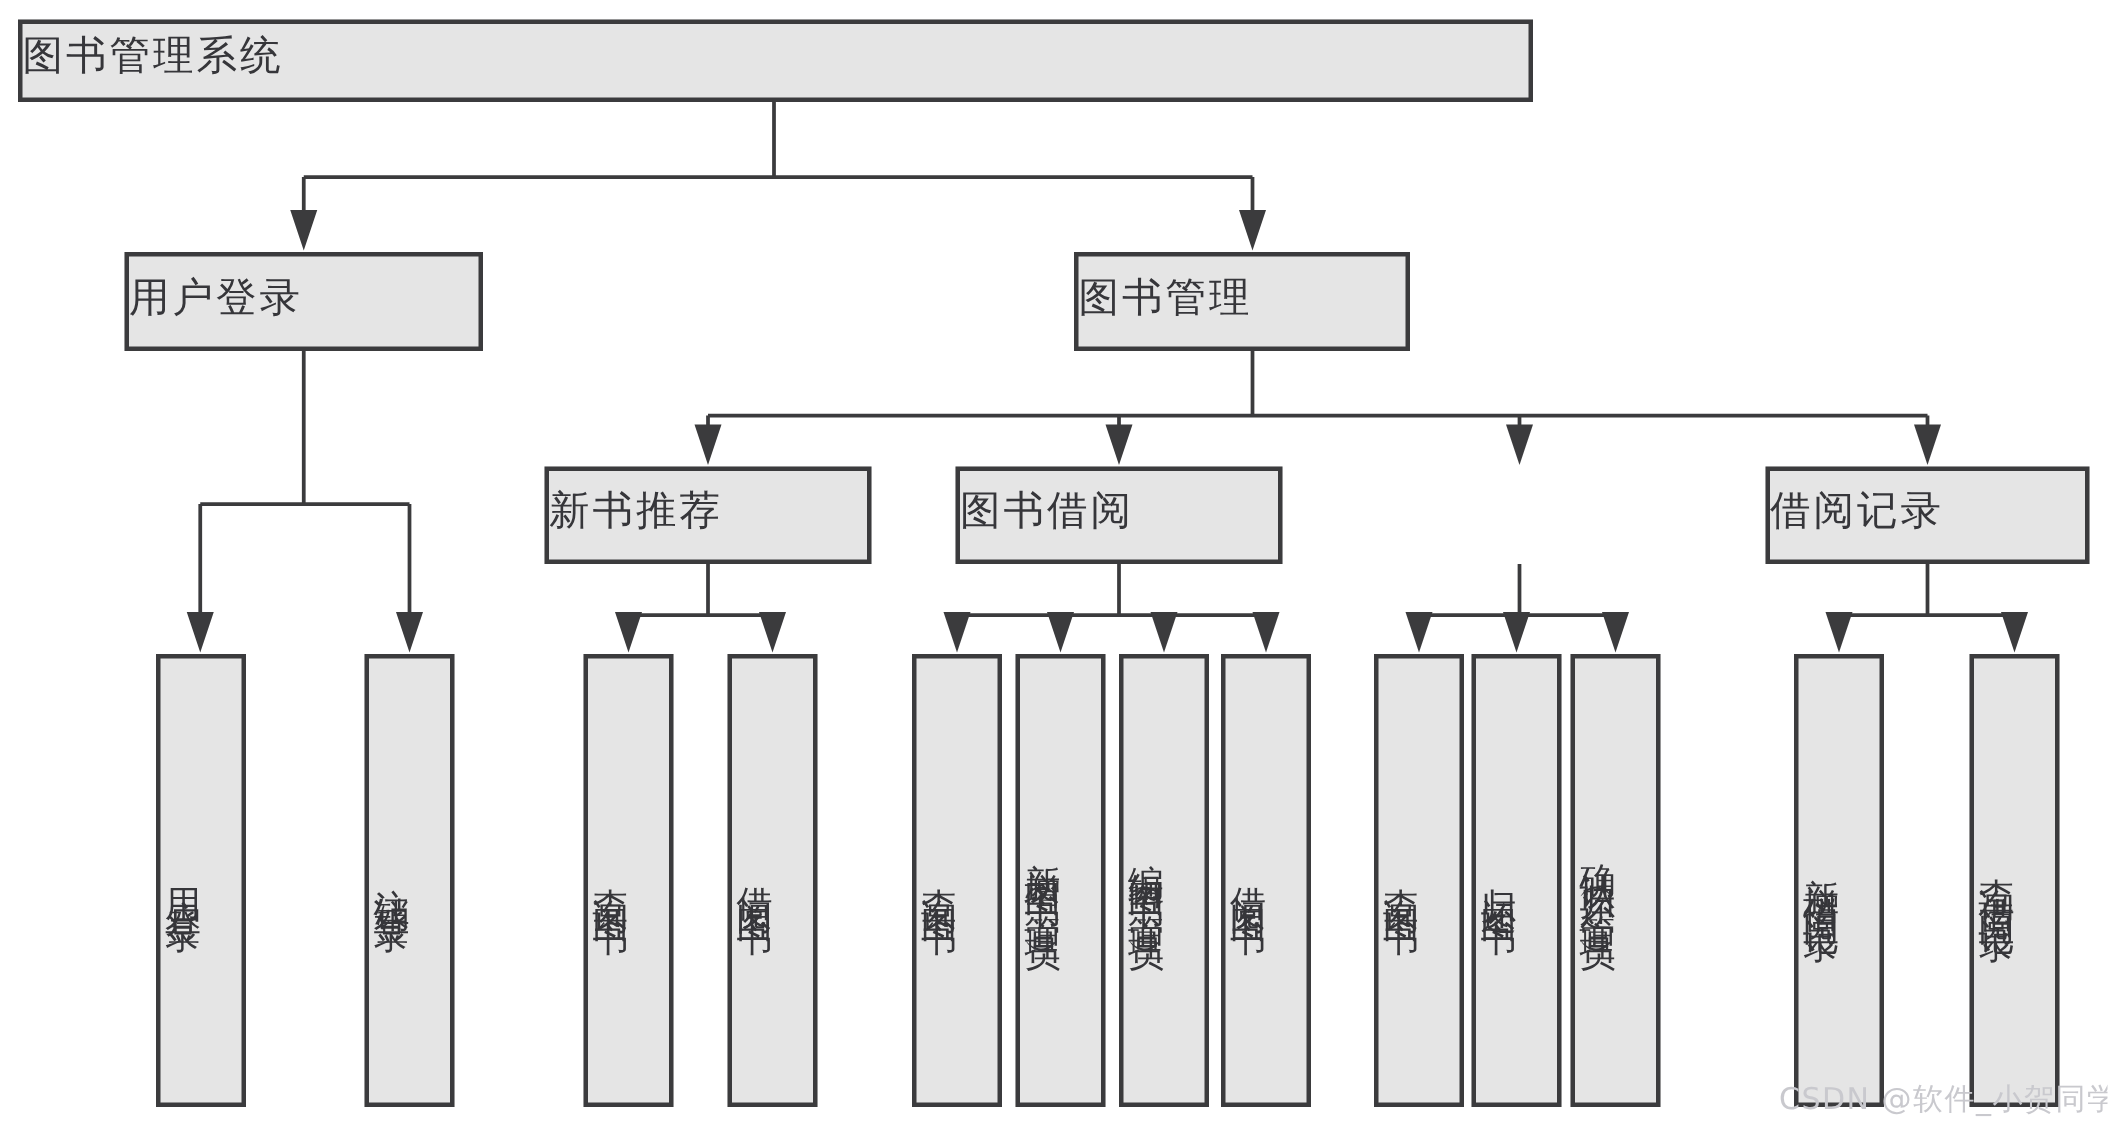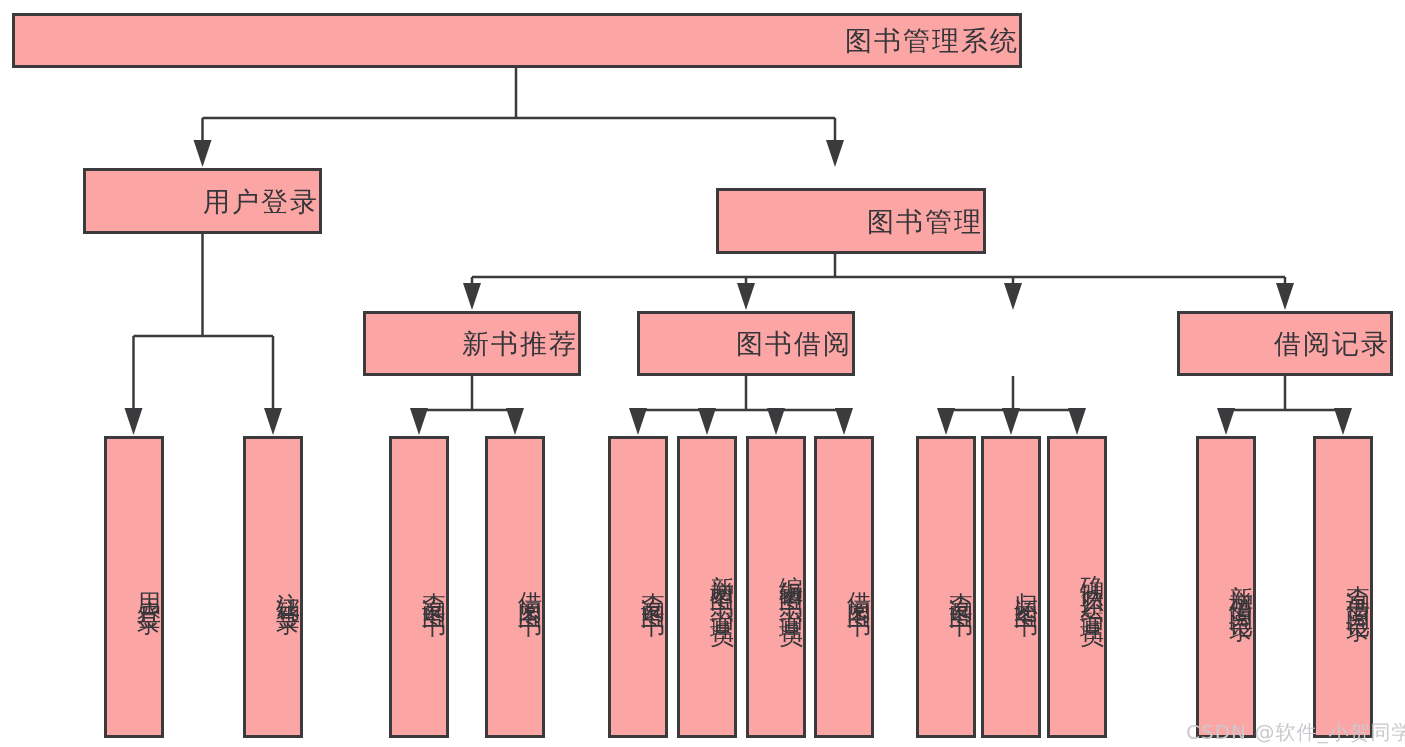--- a/index.html
+++ b/index.html
@@ -22,26 +22,27 @@
   }
   svg.connectors {
     position: absolute;
     left: 0; top: 0;
     z-index: 0;
   }
   .node {
     position: absolute;
     box-sizing: border-box;
     border: 3px solid #3b3b3d;
-    background: #fca5a5;
+    background: #e5e5e5;
     display: flex;
     align-items: center;
-    justify-content: flex-end;
+    justify-content: flex-start;
     color: #36363a;
     z-index: 1;
+    font-family: Liberation Mono, monospace;
   }
   .h-node span {
     font-size: 27px;
     letter-spacing: 2px;
     white-space: nowrap;
     line-height: 1;
   }
   .leaf span {
     writing-mode: vertical-rl;
     text-orientation: mixed;
@@ -129,21 +130,21 @@
     </g>
   </svg>
 
   <div class="node h-node" style="left:12px; top:13px; width:1010px; height:55px;">
     <span>图书管理系统</span>
   </div>
 
   <div class="node h-node" style="left:83px; top:168px; width:239px; height:66px;">
     <span>用户登录</span>
   </div>
-  <div class="node h-node" style="left:716px; top:168px; width:270px; height:66px;margin-top:20px;">
+  <div class="node h-node" style="left:716px; top:168px; width:224px; height:66px;">
     <span>图书管理</span>
   </div>
 
   <div class="node h-node" style="left:363px; top:311px; width:218px; height:65px;">
     <span>新书推荐</span>
   </div>
   <div class="node h-node" style="left:637px; top:311px; width:218px; height:65px;">
     <span>图书借阅</span>
   </div>
   <div class="node h-node" style="left:1177px; top:311px; width:216px; height:65px;">

